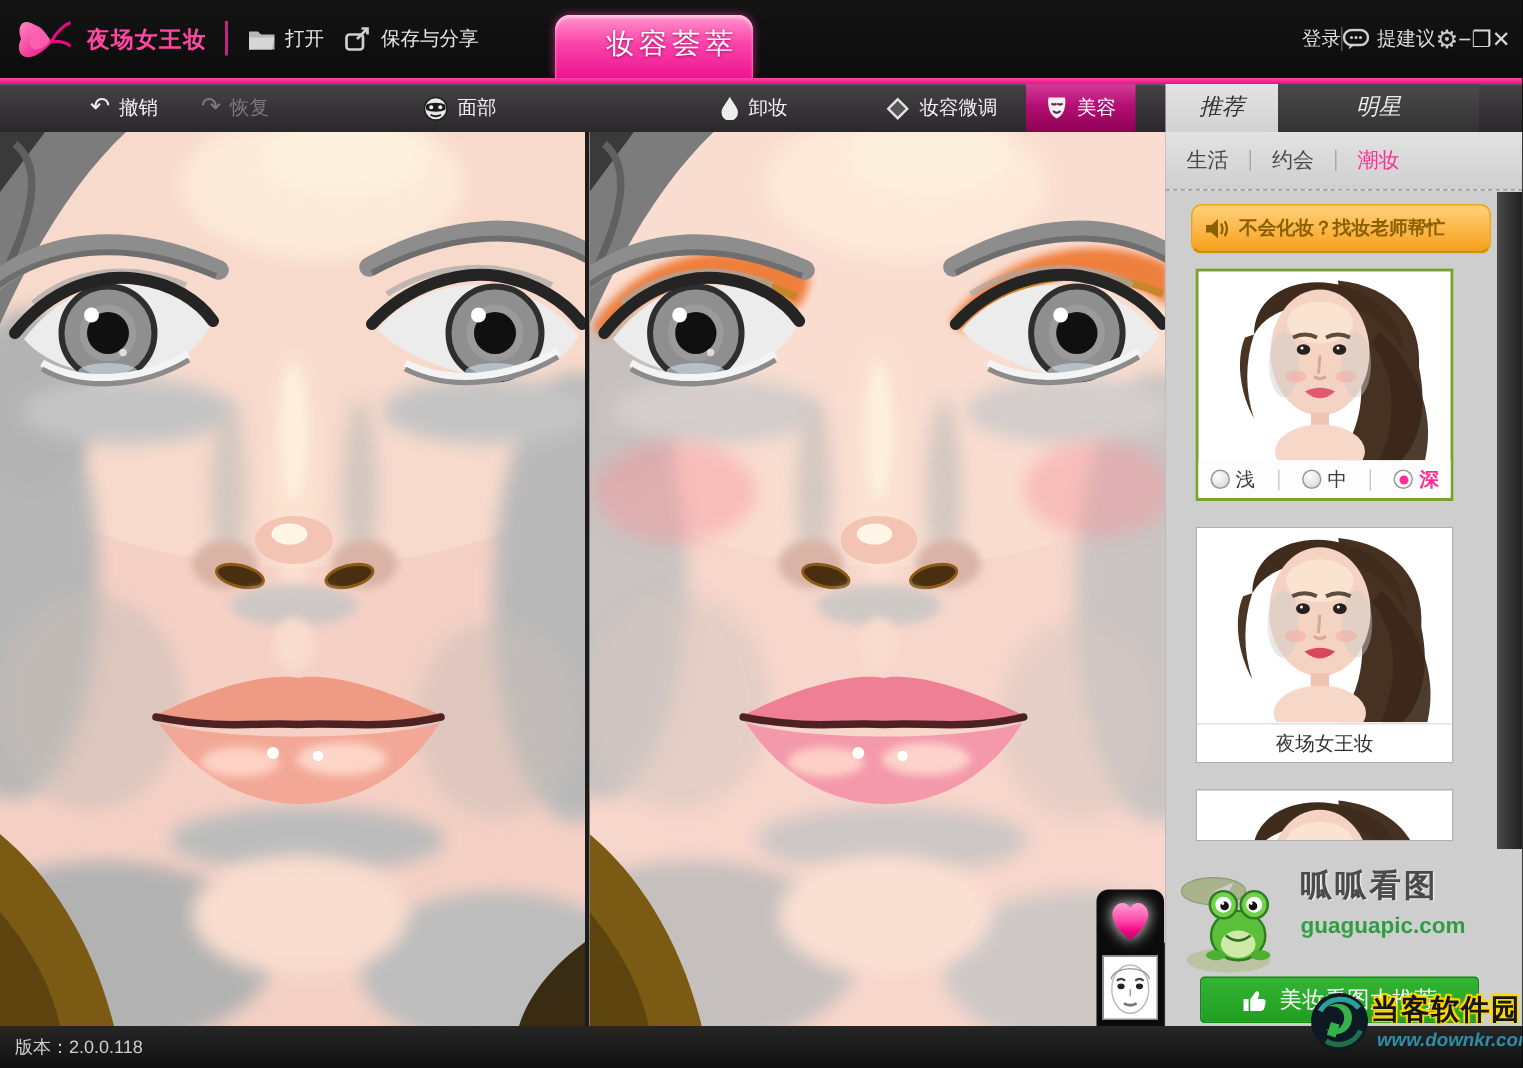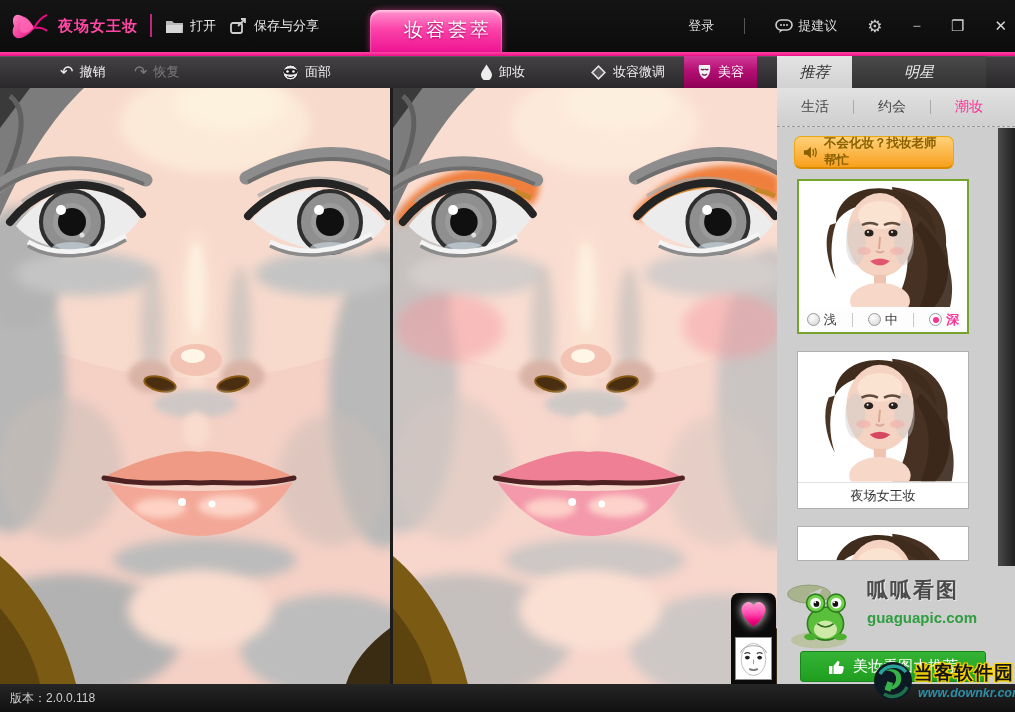--- a/index.html
+++ b/index.html
@@ -13,21 +13,21 @@
   .tb-sep { position:absolute; left:150px; top:14px; width:2px; height:23px; background:#c22580; }
   .tb-btn { position:absolute; top:15px; height:22px; display:flex; align-items:center; gap:6px; color:#e8e8e8; font-size:13px; cursor:pointer; }
   .tb-open { left:165px; } .tb-share { left:230px; }
   .mtab { position:absolute; cursor:pointer; text-align:center; }
   .mtab-makeup { left:370px; top:10px; width:132px; height:42px; line-height:40px; border-radius:10px 10px 0 0;
     background:linear-gradient(#ff95ce 0%,#fb44a9 45%,#ee1492 100%); box-shadow:inset 0 2px 2px #ffc4e2, 0 0 6px rgba(255,60,170,.6);
     color:#fff; font-size:19px; letter-spacing:3px; text-shadow:0 1px 2px #a5005f;padding-left:24px; }
   .mtab-diy { left:512px; top:14px; width:138px; height:38px; line-height:37px; border-radius:8px 8px 0 0;
     background:linear-gradient(#696969 0%,#3d3d3d 55%,#2e2e2e 100%); box-shadow:inset 0 1px 1px #8c8c8c;
     color:#dedede; font-size:16px; letter-spacing:2px; }
-  .tb-right { position:absolute; right:8px; top:0; height:52px; display:flex; align-items:center; gap:30px; color:#dedede; font-size:13px;font-family:Liberation Serif, serif; }
+  .tb-right { position:absolute; right:8px; top:0; height:52px; display:flex; align-items:center; gap:0; color:#dedede; font-size:13px; }
   .tb-right .vsep { width:1px; height:16px; background:#555; }
   .winbtn { font-size:15px; color:#d8d8d8; cursor:pointer; line-height:1; }
   .gear { font-size:17px; color:#cccccc; cursor:pointer; }
   .feedback { display:flex; align-items:center; gap:5px; cursor:pointer; }
   .login { cursor:pointer; }
 
   .pinkline { position:absolute; left:0; top:52px; width:1015px; height:4px; background:linear-gradient(#ff45a5,#ec0f86); }
 
   
   .toolbar { position:absolute; left:0; top:56px; width:1015px; height:32px; background:linear-gradient(#454245,#2b282b); box-shadow:inset 0 1px 0 #5a575a; }
@@ -51,28 +51,28 @@
   .face-after { --eyesh:#ef7f3e; --eyeshEdge:#c8862a; --blush:rgba(246,150,158,0.45); --tone:rgba(255,232,222,0.25); --lipU:#ee7f94; --lipL:#f399ab; }
 
   
   .heartbox { position:absolute; left:338px; top:505px; width:45px; height:91px; background:#0b0b0b; border-radius:8px 8px 0 0; }
   .heartbox .heart { position:absolute; left:6px; top:5px; filter:drop-shadow(0 0 5px rgba(255,255,255,.95)); cursor:pointer; }
   .facethumb { position:absolute; left:4px; top:44px; width:37px; height:43px; background:#fff; border:1px solid #8f8f8f; cursor:pointer; }
 
   
   .sidebar { position:absolute; left:777px; top:0; width:238px; height:596px; background:#cecece; }
   .subtabs { position:absolute; left:0; top:0; width:238px; height:39px; background:linear-gradient(#e2e2e2,#cfcfcf); border-bottom:1px dashed #9a9a9a; display:flex; align-items:center; }
-  .subtab { font-size:14px; color:#4a4a4a; padding:0 24px; cursor:pointer; }
+  .subtab { font-size:14px; color:#4a4a4a; padding:0 14px; cursor:pointer; }
   .subtab.active { color:#ff2e94; }
   .subtab-sep { width:1px; height:14px; background:#a9a9a9; }
   .notch { position:absolute; left:112px; top:39px; width:0; height:0; border-left:7px solid transparent; border-right:7px solid transparent; border-top:7px solid #cfcfcf; z-index:3; }
   .side-content { position:absolute; left:0; top:40px; width:238px; height:556px; background:#cecece; }
   .darkstrip { position:absolute; right:0; top:0; width:17px; height:438px; background:linear-gradient(90deg,#4a4a4a,#1f1f1f); }
 
-  .banner { position:absolute; left:17px; top:8px; width:160px; height:33px; border-radius:7px; background:linear-gradient(#ffd17a,#f8a01d); border:1px solid #eda614; border-bottom:2px solid #d98c00; display:flex; align-items:center; gap:6px; padding:4px 8px; cursor:pointer; }
+  .banner { position:absolute; left:17px; top:8px; width:200px; height:33px; border-radius:7px; background:linear-gradient(#ffd17a,#f8a01d); border:1px solid #eda614; border-bottom:2px solid #d98c00; display:flex; align-items:center; gap:6px; padding:4px 8px; cursor:pointer; }
   .banner span { font-size:12.5px; font-weight:bold; color:#8a6000; }
 
   .card { position:absolute; left:20px; background:#fff; cursor:pointer; }
   .card1 { top:51px; width:172px; height:155px; border:2px solid #76a22e; }
   .card2 { top:223px; width:172px; height:158px; border:1px solid #b0b0b0; }
   .card3 { top:398px; width:172px; height:35px; border:1px solid #b0b0b0; overflow:hidden; }
   .card svg.thumb { display:block; }
   .card2 .caption { height:26px; line-height:26px; text-align:center; font-size:13px; color:#333; border-top:1px solid #e0e0e0; }
   .lip2 { --tlip:#d84760; }
   .radiorow { position:absolute; left:0; bottom:0; width:168px; height:25px; display:flex; align-items:center; justify-content:space-around; background:#fdfdfd; }

